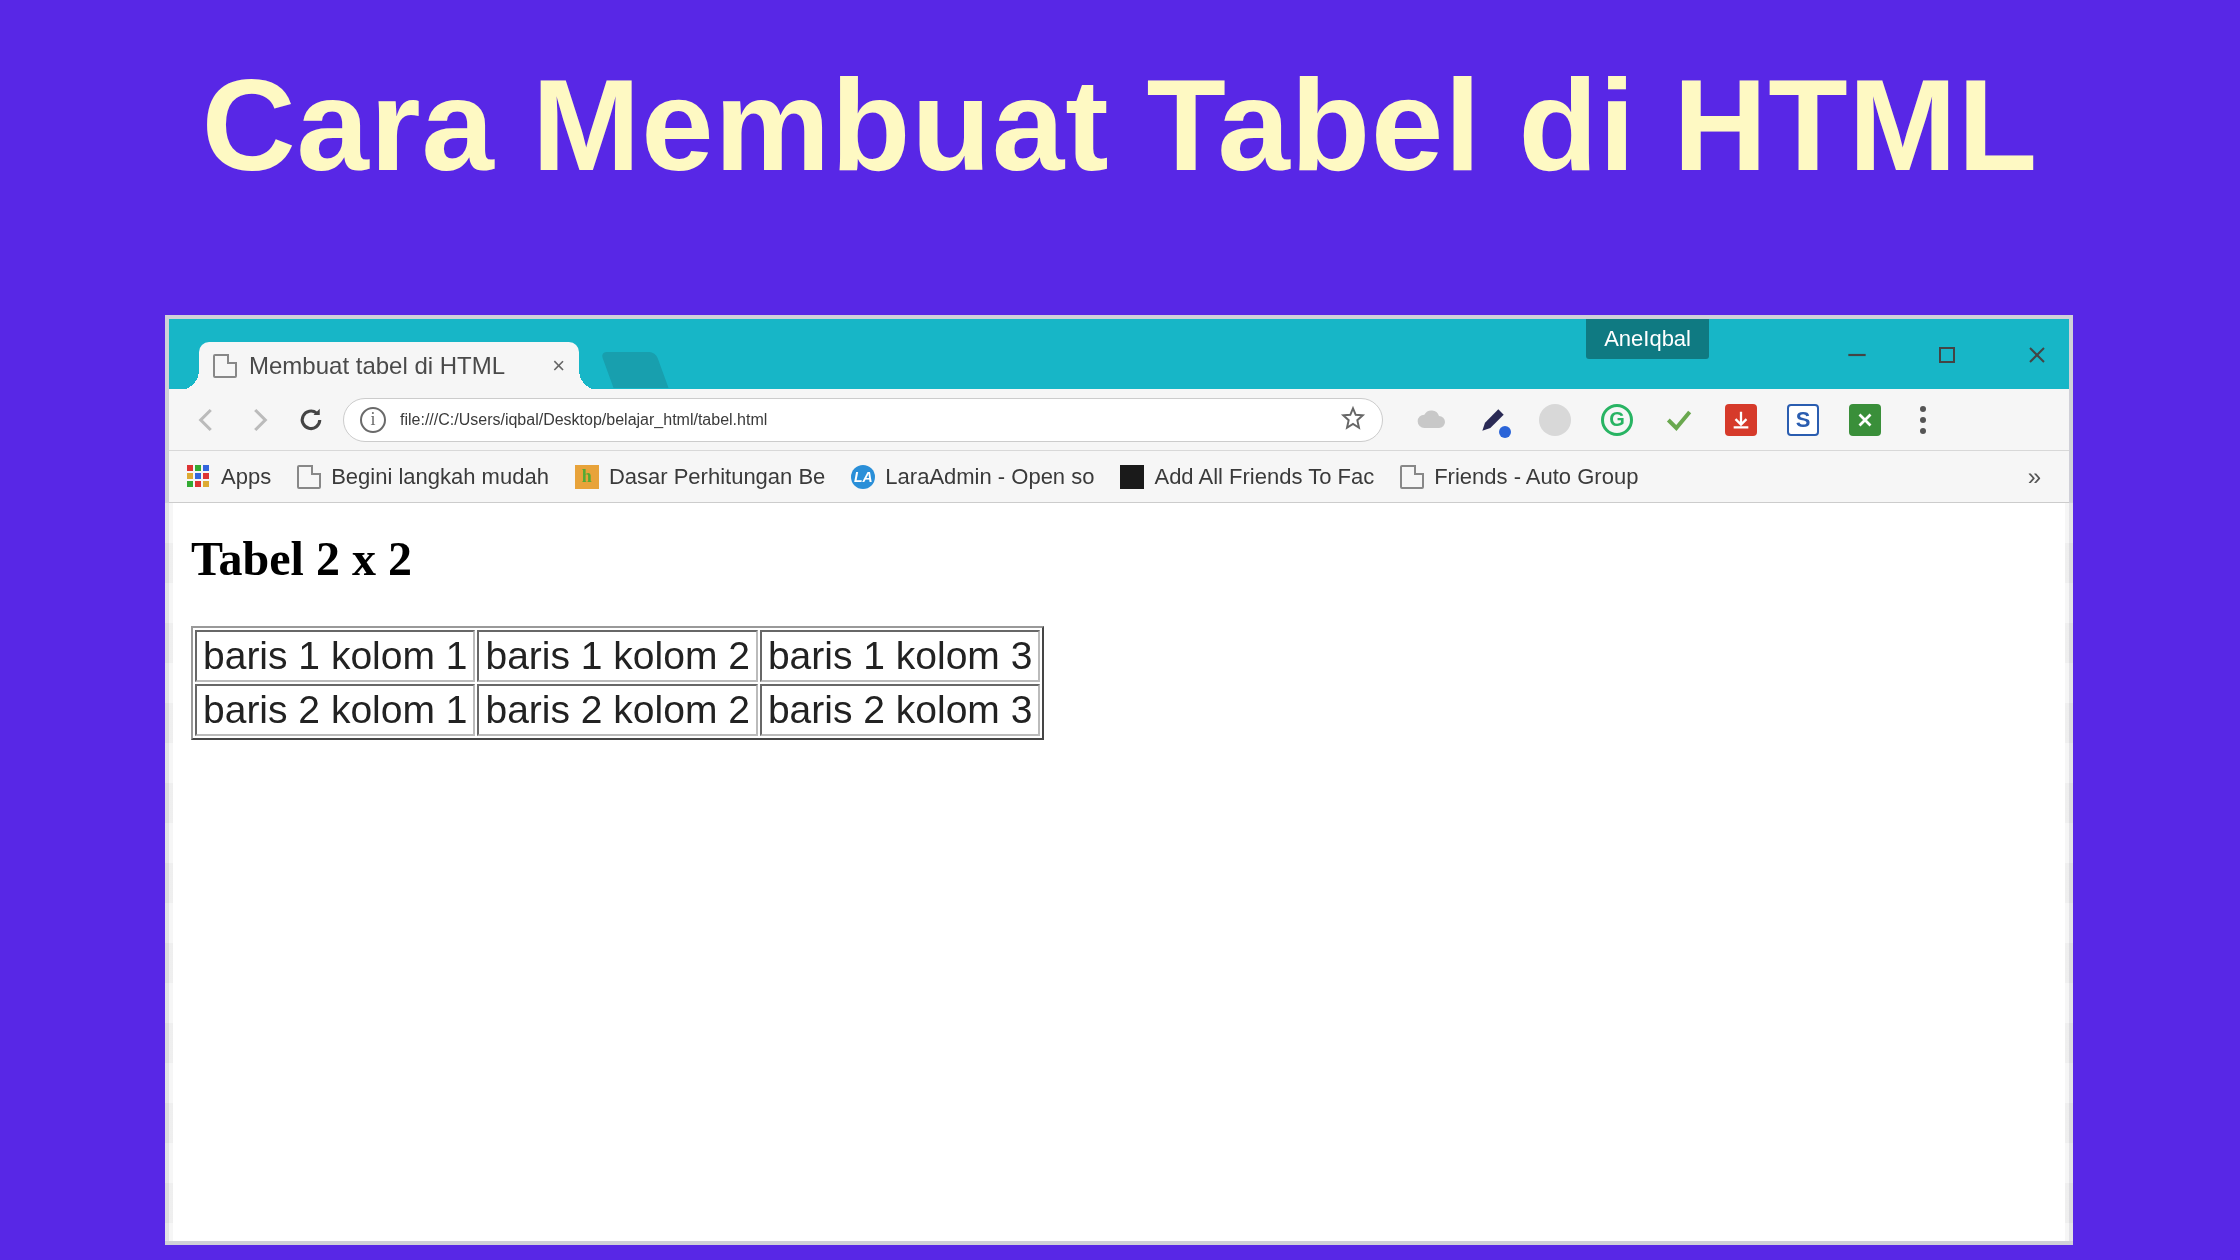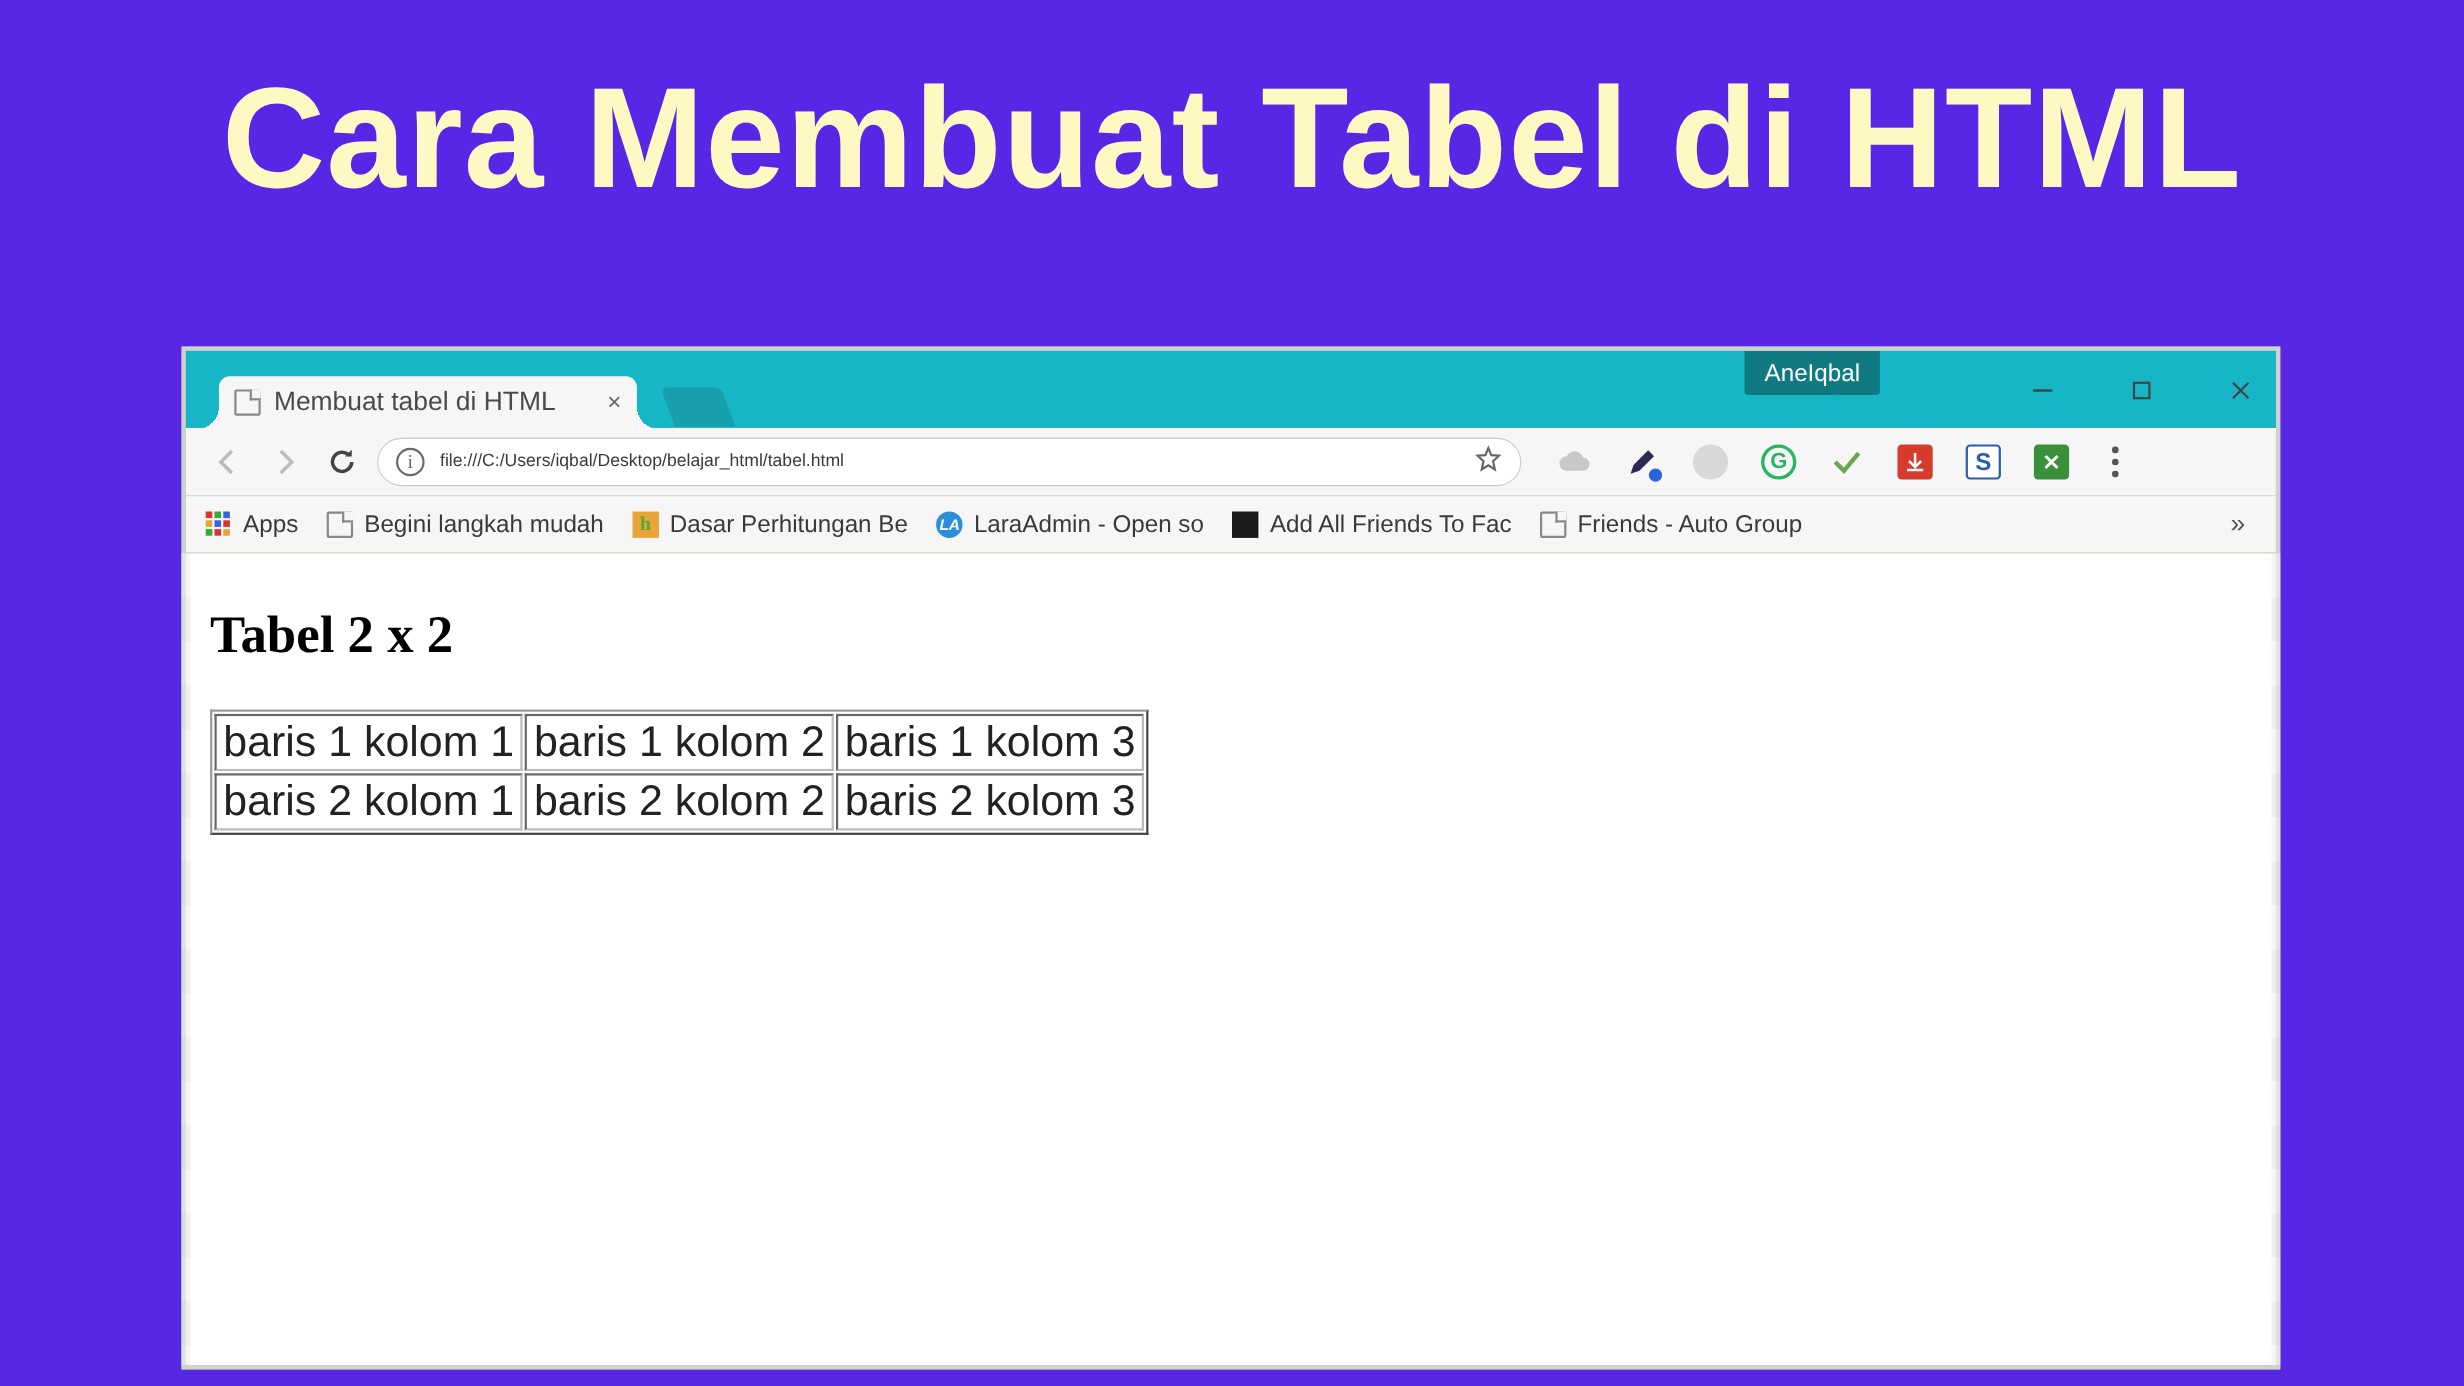--- a/index.html
+++ b/index.html
@@ -17,21 +17,21 @@
     text-align: center;
     padding: 50px 40px 30px 40px;
     letter-spacing: 1px;
   }
   .browser-frame {
     position: absolute;
     left: 165px;
     top: 315px;
     width: 1908px;
     height: 930px;
-    background: #84cc16;
+    background: #ec4899;
     border: 4px solid #d0d0d8;
   }
   .titlebar {
     height: 70px;
     position: relative;
     background: #17b6c7;
   }
   .win-badge {
     position: absolute;
     right: 360px;
@@ -237,21 +237,20 @@
     height: calc(100% - 70px - 62px - 52px);
     padding: 28px 22px;
     position: relative;
   }
   .page-h1 {
     font-family: "Times New Roman", Times, serif;
     font-weight: bold;
     font-size: 48px;
     color: #000;
     margin-bottom: 40px;
-    margin-top: 19px;
   }
   table.demo {
     border: 2px outset #999;
     border-spacing: 2px;
     font-family: Liberation Sans, sans-serif;
     font-size: 39px;
     color: #222;
     margin-top: 21px;
   }
   table.demo td {

